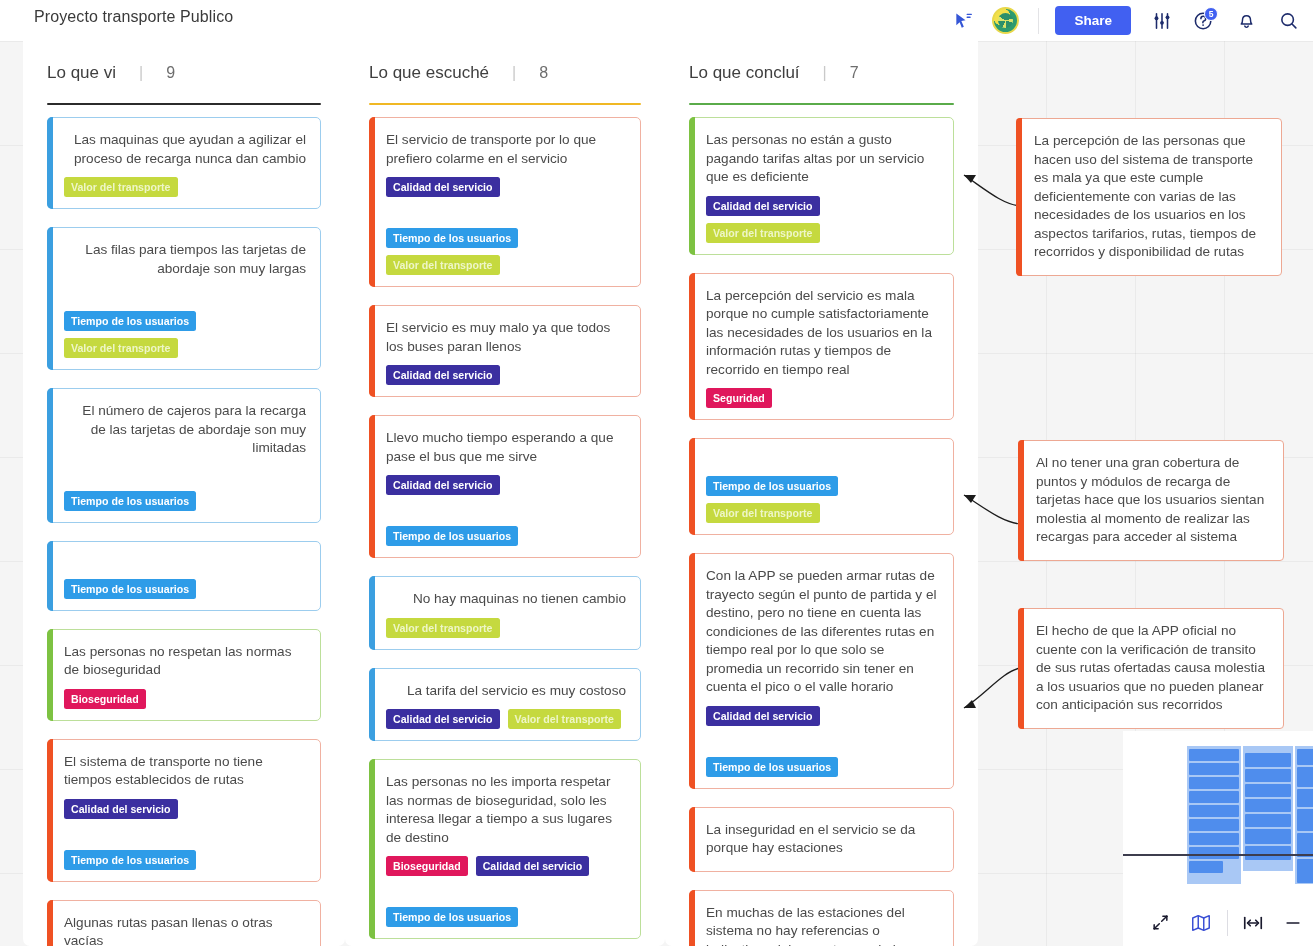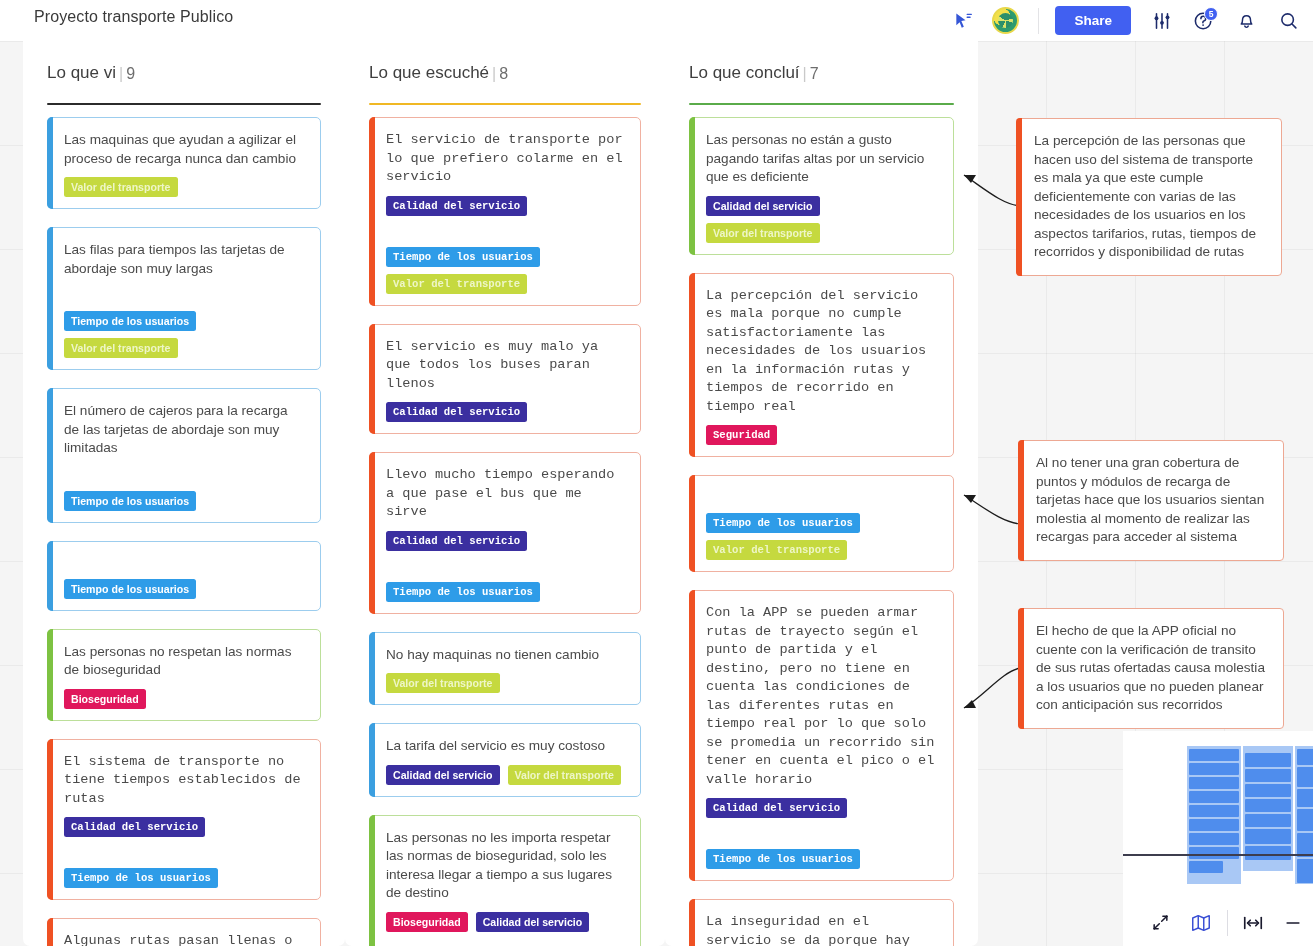--- a/index.html
+++ b/index.html
@@ -84,42 +84,42 @@
     border-radius: 0 0 7px 7px;
     overflow: hidden;
   }
   #col0 { left: 23px;  width: 322px; height: 905px; border-top-left-radius:0; }
   #col1 { left: 345px; width: 320px; height: 905px; }
   #col2 { left: 665px; width: 313px; height: 905px; }
 
   .col-head {
     padding: 22px 24px 0 24px;
   }
-  .col-head-row { display: flex; align-items: flex-end; gap: 3px; font-size: 17px; color: #3f3f3f; }
+  .col-head-row { display: flex; align-items: center; gap: 23px; font-size: 17px; color: #3f3f3f; }
   .col-head-sep { color: #c9c9c9; font-size: 16px; }
   .col-count { color: #6d6d6d; font-size: 16px; }
   .col-rule { height: 2px; margin-top: 20px; border-radius: 1px; }
 
   .cards { padding: 12px 24px 20px 24px; }
 
   .card {
     position: relative;
     background: #fff;
     border: 1px solid #d9d9d9;
     border-radius: 5px;
     margin-bottom: 18px;
     padding: 13px 14px 11px 16px;
     box-shadow: 0 0 0 rgba(0,0,0,0);
   }
   .card::before {
     content:""; position:absolute; left:-1px; top:-1px; bottom:-1px;
     width: 6px; border-radius: 5px 0 0 5px;
   }
-  .card.blue   { border-color:#9ccdee; } .card.blue::before   { background:#3b9fe0; }
-  .card.red    { border-color:#f0b1a1;font-family:Liberation Mono, monospace; } .card.red::before    { background:#ef5123; }
+  .card.blue   { border-color:#9ccdee;text-align:right; } .card.blue::before   { background:#3b9fe0; }
+  .card.red    { border-color:#f0b1a1; } .card.red::before    { background:#ef5123; }
   .card.green  { border-color:#bcdf9a; } .card.green::before  { background:#7dc242; }
 
   .card-text {
     font-size: 13.6px; line-height: 18.5px; color: #4a4a4a;
     margin-bottom: 9px; word-wrap: break-word;
   }
   .card-text.notags { margin-bottom: 2px; }
   .tags { display: flex; flex-wrap: wrap; gap: 7px 8px; }
   .tag {
     font-size: 10.6px; font-weight: bold; color: #ffffff;

